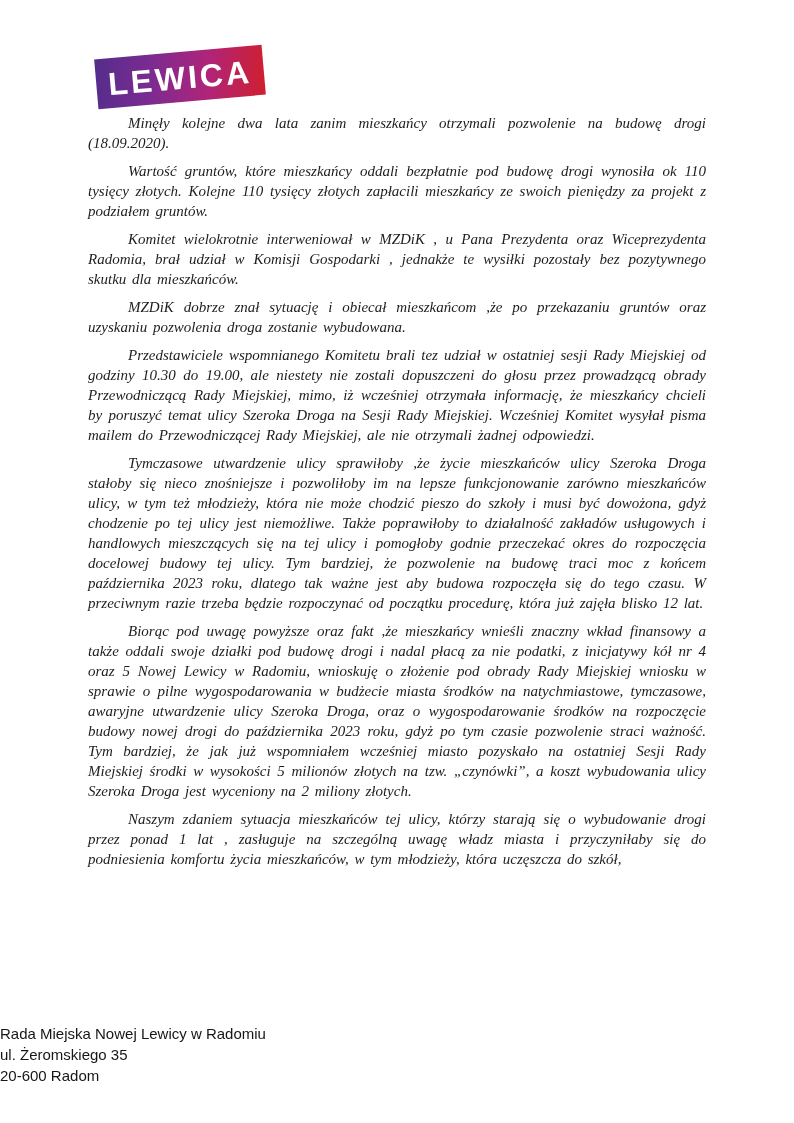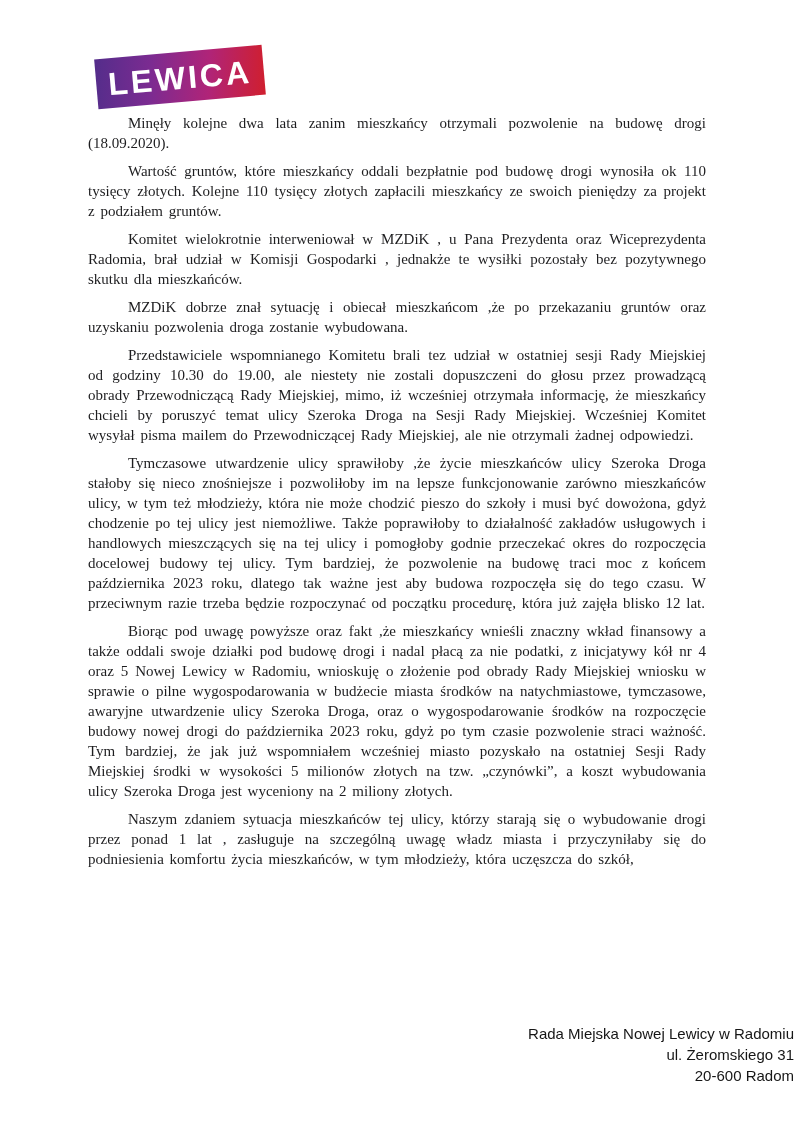--- a/index.html
+++ b/index.html
@@ -38,33 +38,34 @@
   .body-text {
     position: absolute;
     left: 88px;
     top: 113px;
     width: 618px;
     color: #1d1d1f;
     font-family: "Liberation Serif", serif;
     font-size: 15px;
     line-height: 20px;
     text-align: justify;
+    font-style: italic;
   }
   .body-text p {
     margin: 0 0 8px 0;
     text-indent: 40px;
     word-spacing: 2px;
   }
   
   .footer {
     position: absolute;
     left: 0;
     top: 1023px;
     width: 794px;
-    text-align: right;
+    text-align: left;
     font-family: "Liberation Sans", sans-serif;
     font-size: 15px;
     line-height: 21px;
     color: #161616;
   }
 </style>
 </head>
 <body>
 
 <div class="page">
@@ -79,17 +80,17 @@
     <p>Komitet wielokrotnie interweniował w MZDiK , u Pana Prezydenta oraz Wiceprezydenta Radomia, brał udział w Komisji Gospodarki , jednakże te wysiłki pozostały bez pozytywnego skutku dla mieszkańców.</p>
     <p>MZDiK dobrze znał sytuację i obiecał mieszkańcom ,że po przekazaniu gruntów oraz uzyskaniu pozwolenia droga zostanie wybudowana.</p>
     <p>Przedstawiciele wspomnianego Komitetu brali tez udział w ostatniej sesji Rady Miejskiej od godziny 10.30 do 19.00, ale niestety nie zostali dopuszczeni do głosu przez prowadzącą obrady Przewodniczącą Rady Miejskiej, mimo, iż wcześniej otrzymała informację, że mieszkańcy chcieli by poruszyć temat ulicy Szeroka Droga na Sesji Rady Miejskiej. Wcześniej Komitet wysyłał pisma mailem do Przewodniczącej Rady Miejskiej, ale nie otrzymali żadnej odpowiedzi.</p>
     <p>Tymczasowe utwardzenie ulicy sprawiłoby ,że życie mieszkańców ulicy Szeroka Droga stałoby się nieco znośniejsze i pozwoliłoby im na lepsze funkcjonowanie zarówno mieszkańców ulicy, w tym też młodzieży, która nie może chodzić pieszo do szkoły i musi być dowożona, gdyż chodzenie po tej ulicy jest niemożliwe. Także poprawiłoby to działalność zakładów usługowych i handlowych mieszczących się na tej ulicy i pomogłoby godnie przeczekać okres do rozpoczęcia docelowej budowy tej ulicy. Tym bardziej, że pozwolenie na budowę traci moc z końcem października 2023 roku, dlatego tak ważne jest aby budowa rozpoczęła się do tego czasu. W przeciwnym razie trzeba będzie rozpoczynać od początku procedurę, która już zajęła blisko 12 lat.</p>
     <p>Biorąc pod uwagę powyższe oraz fakt ,że mieszkańcy wnieśli znaczny wkład finansowy a także oddali swoje działki pod budowę drogi i nadal płacą za nie podatki, z inicjatywy kół nr 4 oraz 5 Nowej Lewicy w Radomiu, wnioskuję o złożenie pod obrady Rady Miejskiej wniosku w sprawie o pilne wygospodarowania w budżecie miasta środków na natychmiastowe, tymczasowe, awaryjne utwardzenie ulicy Szeroka Droga, oraz o wygospodarowanie środków na rozpoczęcie budowy nowej drogi do października 2023 roku, gdyż po tym czasie pozwolenie straci ważność. Tym bardziej, że jak już wspomniałem wcześniej miasto pozyskało na ostatniej Sesji Rady Miejskiej środki w wysokości 5 milionów złotych na tzw. „czynówki”, a koszt wybudowania ulicy Szeroka Droga jest wyceniony na 2 miliony złotych.</p>
     <p>Naszym zdaniem sytuacja mieszkańców tej ulicy, którzy starają się o wybudowanie drogi przez ponad 1 lat , zasługuje na szczególną uwagę władz miasta i przyczyniłaby się do podniesienia komfortu życia mieszkańców, w tym młodzieży, która uczęszcza do szkół,</p>
   </div>
 
   <div class="footer">
     <div>Rada Miejska Nowej Lewicy w Radomiu</div>
-    <div>ul. Żeromskiego 31</div>
+    <div>ul. Żeromskiego 35</div>
     <div>20-600 Radom</div>
   </div>
 
 </div>
 
 </body></html>

